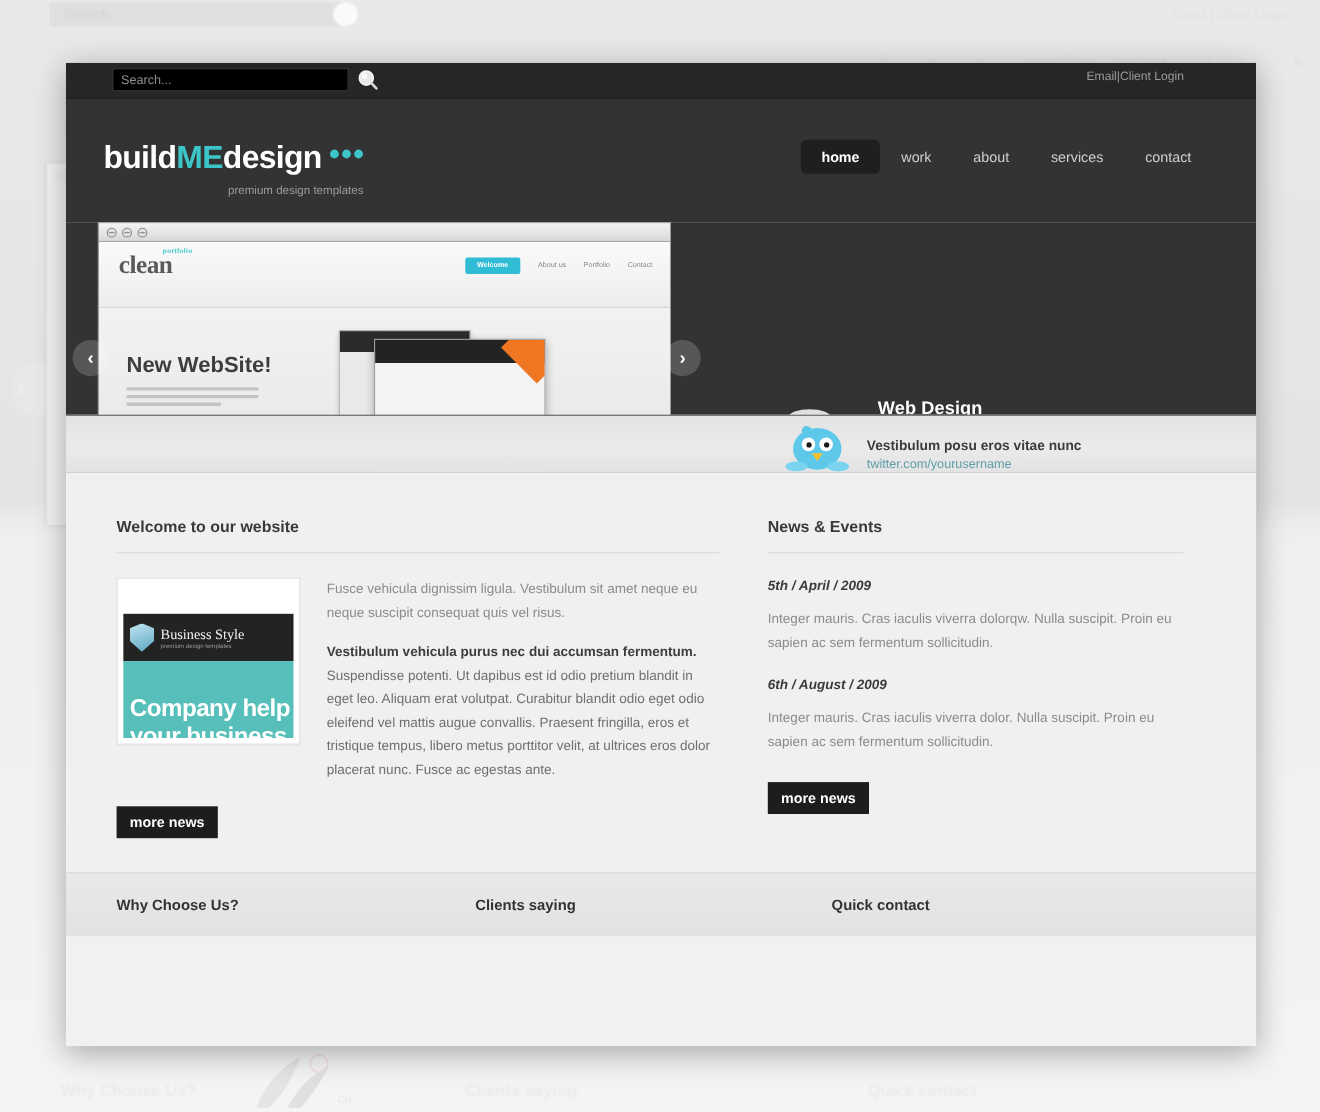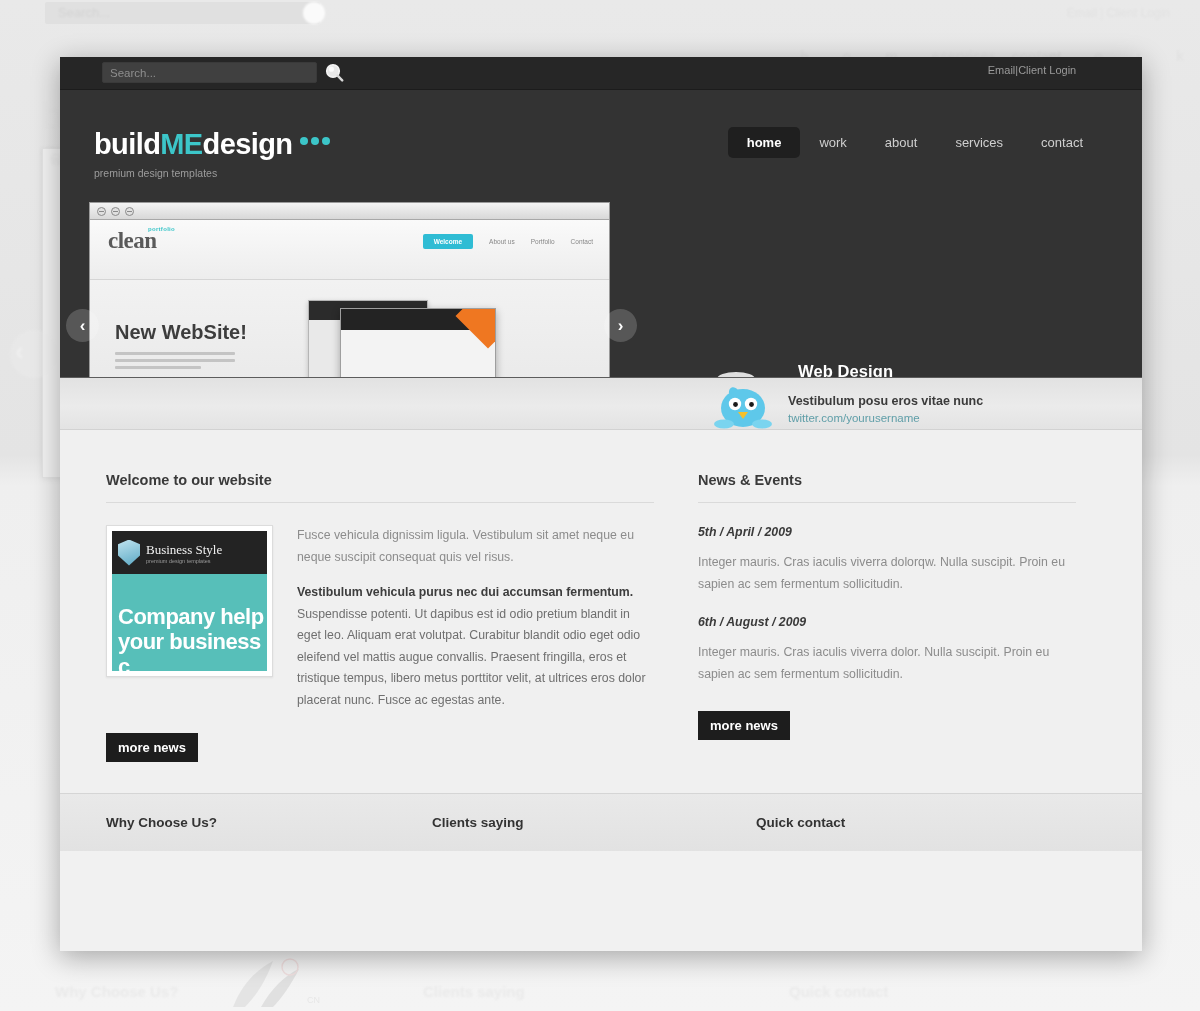--- a/index.html
+++ b/index.html
@@ -49,21 +49,21 @@
     height: 33px;
     background: #262626;
     border-bottom: 1px solid #1c1c1c;
   }
   .search-wrap {
     position: absolute; left: 42px; top: 5px;
     display: flex; align-items: center; gap: 8px;
   }
   .search-input {
     width: 215px; height: 21px;
-    background: #404040;
+    background: #000000;
     border: 1px solid #3a3a3a;
     border-radius: 2px;
     color: #8e8e8e;
     font-size: 11.5px;
     padding: 0 7px;
     outline: none;
     font-family: "Liberation Sans", sans-serif;
   }
   .search-input::placeholder { color: #8e8e8e; }
   .mag-icon {
@@ -80,21 +80,21 @@
   }
   .toplinks a { color: #9a9a9a; text-decoration: none; }
 
   
   .header {
     position: relative;
     height: 112px;
     background: #333333;
   }
   .logo {
-    position: absolute; left: 34px; top: 40px;
+    position: absolute; left: 34px; top: 40px; text-align: right;
   }
   .logo-text {
     font-size: 29px;
     font-weight: 700;
     letter-spacing: -.6px;
     line-height: 1;
   }
   .logo-build, .logo-design { color: #ffffff; }
   .logo-me { color: #3cc6c9; }
   .logo-dots { display: inline-block; margin-left: 5px; }
@@ -276,21 +276,21 @@
   
   .twitterbar {
     position: relative;
     height: 53px;
     background: linear-gradient(180deg,#e2e2e2,#ebebeb 55%,#e3e3e3);
     border-top: 1px solid #5c5c5c;
     border-bottom: 1px solid #d2d2d2;
   }
   .tw-inner {
     position: absolute; left: 652px; top: 6px;
-    display: flex; align-items: center; gap: 14px;
+    display: flex; align-items: flex-end; gap: 14px;
   }
   .tw-text1 { font-size: 12.5px; font-weight: 700; color: #3b3b3b; margin-top: 5px; }
   .tw-text2 { font-size: 11.5px; color: #5f9ea8; margin-top: 5px; }
 
   
   .content {
     position: relative;
     background: #f0f0f0;
     height: 363px;
     padding: 42px 44px 0 46px;
@@ -308,21 +308,21 @@
   .thumb {
     flex: 0 0 167px; height: 152px;
     background: #ffffff;
     border: 1px solid #dcdcdc;
     padding: 5px;
     box-shadow: 0 1px 2px rgba(0,0,0,.07);
   }
   .thumb-inner { width: 100%; height: 100%; overflow: hidden; position: relative; }
   .thumb-head {
     height: 43px; background: #232323;
-    display: flex; align-items: center; gap: 6px; padding-left: 6px;
+    display: flex; align-items: center; gap: 6px; padding-left: 6px; margin-top: 27px;
   }
   .shield {
     width: 22px; height: 26px;
     background: linear-gradient(160deg,#bfe3ef,#5aa8c4);
     clip-path: polygon(50% 0,100% 18%,100% 62%,50% 100%,0 62%,0 18%);
   }
   .thumb-title { font-size: 13px; color: #f2f2f2; font-family: "Liberation Serif", serif; }
   .thumb-title small { display:block; font-size:5.5px; color:#9a9a9a; font-family:"Liberation Sans",sans-serif; }
   .thumb-body {
     height: 99px; background: #57bfb9;

